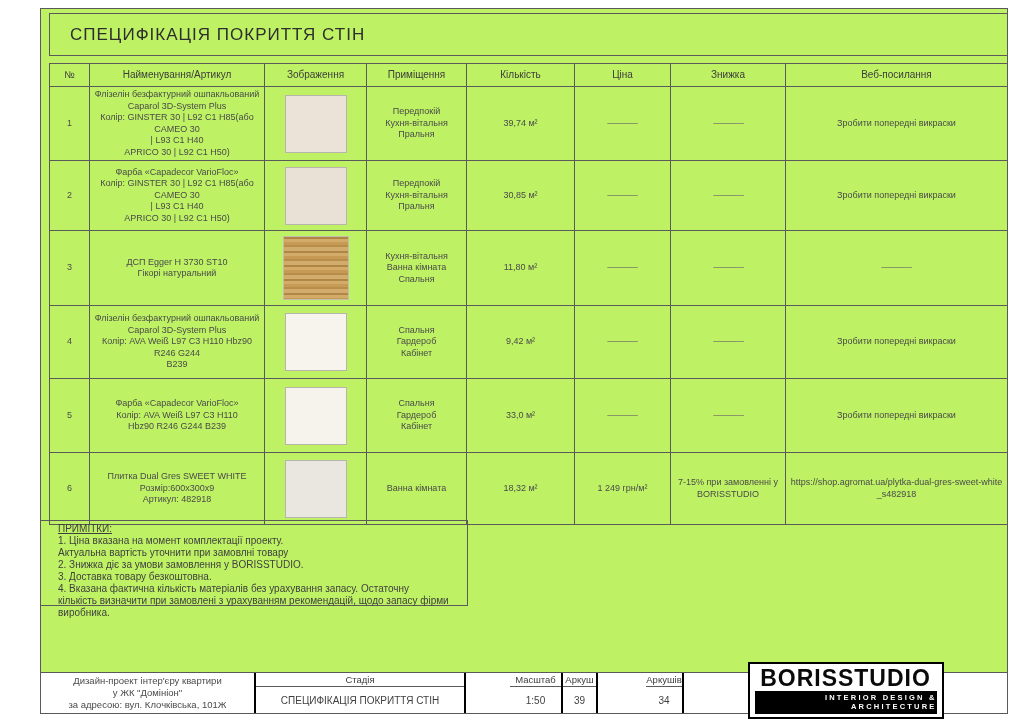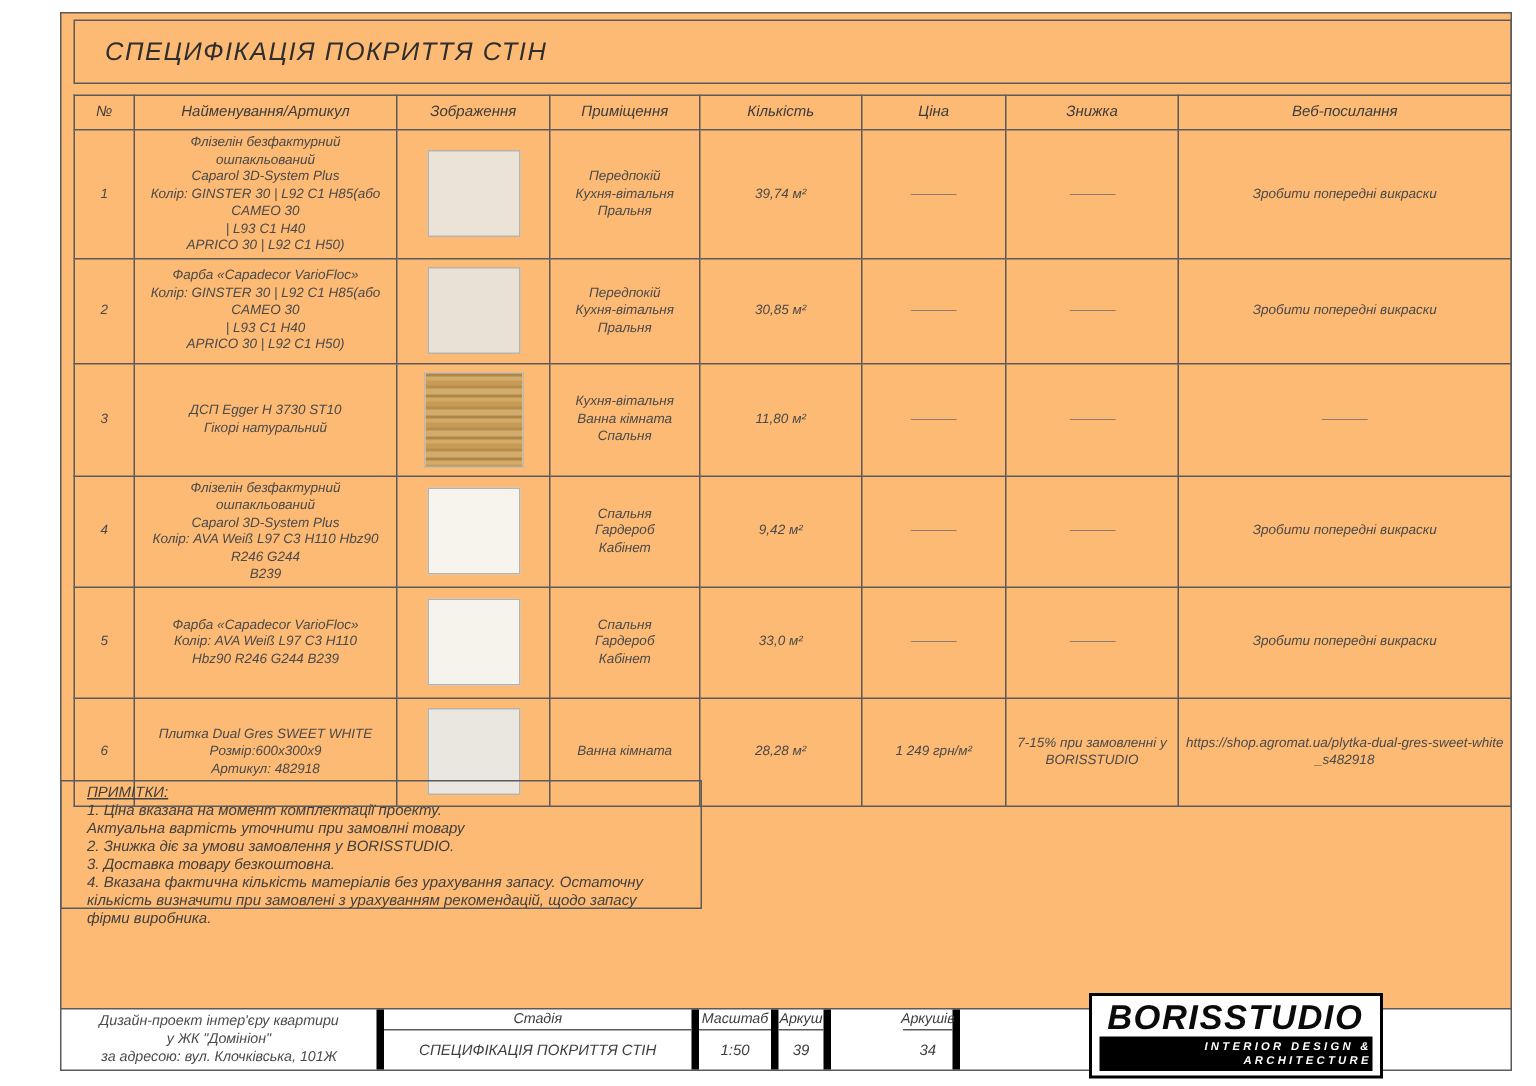--- a/index.html
+++ b/index.html
@@ -1,20 +1,20 @@
 <!DOCTYPE html>
 <html><head>
 <meta charset="utf-8">
 <style>
   * { margin:0; padding:0; box-sizing:border-box; }
   html,body { width:1024px; height:724px; background:#fff;
     font-family:"Liberation Sans", sans-serif; color:#4a4a4a; }
 
   .frame { position:absolute; left:40px; top:8px; width:968px; height:706px;
-    border:1px solid #5a5a5a; background:#fdba74;font-style:italic; }
+    border:1px solid #5a5a5a; background:#bef264; }
 
   .title-box { position:absolute; left:8px; top:4px; right:-1px; height:43px;
     border:1px solid #5a5a5a; display:flex; align-items:center; padding-left:20px; }
   .title-box h1 { font-size:17px; font-weight:400; letter-spacing:1px; color:#2e2e2e; }
 
   table.spec { position:absolute; left:8px; top:54px; width:958px;
     border-collapse:collapse; table-layout:fixed; }
   table.spec td { border:1px solid #5a5a5a; text-align:center; vertical-align:middle;
     font-size:9px; line-height:11.5px; color:#4a4a4a; padding:2px 4px; overflow:hidden; }
   table.spec td.hdr { height:23px; font-size:10px; color:#3c3c3c; }
@@ -29,31 +29,31 @@
       rgba(0,0,0,0) 5px 8px, rgba(140,98,38,0.25) 8px 10px,
       rgba(255,240,200,0.20) 10px 14px); }
 
   .notes { position:absolute; left:-1px; top:511px; width:428px; height:86px;
     border:1px solid #5a5a5a; padding:2px 17px; font-size:10px; line-height:12px; color:#3f3f3f; }
   .notes .nt { text-decoration:underline; }
   .notes .nb { white-space:pre-line; }
 
   .footer { position:absolute; left:-1px; right:-1px; bottom:-1px; height:42px;
     border:1px solid #5a5a5a; display:flex; background:#fff; }
-  .fcell { border-right:5px solid #000000; display:flex; flex-direction:column; }
+  .fcell { border-right:2px solid #000000; display:flex; flex-direction:column; }
   .fcell:last-child { border-right:none; }
   .flabel { height:14px; border-bottom:1px solid #5a5a5a; display:flex;
     align-items:center; justify-content:center; font-size:9.5px; color:#3c3c3c; }
   .fvalue { flex:1; display:flex; align-items:center; justify-content:center;
     font-size:10px; color:#3f3f3f; text-align:center; }
   .fproject { width:215px; align-items:center; justify-content:center;
     font-size:9.5px; line-height:12px; text-align:center; white-space:pre-line;
     display:flex; flex-direction:column; }
   .fcustomer { width:215px; } .fstage { width:210px; }
-  .fscale { width:53px; } .fsheet { width:35px; } .fsheets { width:38px;margin-left:48px; }
+  .fscale { width:53px;margin-left:44px; } .fsheet { width:35px; } .fsheets { width:38px;margin-left:48px; }
   .flogo { flex:1; align-items:center; justify-content:center; display:flex;
     flex-direction:row; }
   .logo-box { border:2px solid #000; background:#fff; padding:1px 5px 3px;
     margin-top:-5px; width:196px; }
   .logo-name { font-size:23px; font-weight:700; letter-spacing:1px; color:#0a0a0a;
     text-align:center; line-height:26px; }
   .logo-tag { background:#000; color:#fff; font-size:7.5px; letter-spacing:2.2px;
     text-align:right; padding:2px 0 3px; font-weight:700; }
 </style>
 </head>
@@ -178,21 +178,21 @@
 
     <tr style="height:72px;">
       <td><span>6</span></td>
       <td><span class="ml">Плитка Dual Gres SWEET WHITE
 Розмір:600х300х9
 Артикул: 482918</span></td>
       <td>
             <div class="swatch" style="background-color: rgb(234, 231, 224);"></div>
           </td>
       <td><span class="ml">Ванна кімната</span></td>
-      <td><span>28,28 м²</span></td>
+      <td><span>18,32 м²</span></td>
       <td><span>1 249 грн/м²</span></td>
       <td><span class="ml">7-15% при замовленні у
 BORISSTUDIO</span></td>
       <td><span class="ml url">https://shop.agromat.ua/plytka-dual-gres-sweet-white_s482918</span></td>
     </tr>
   </tbody>
     </table>
 
   <div class="notes">
     <div class="nt">ПРИМІТКИ:</div>

